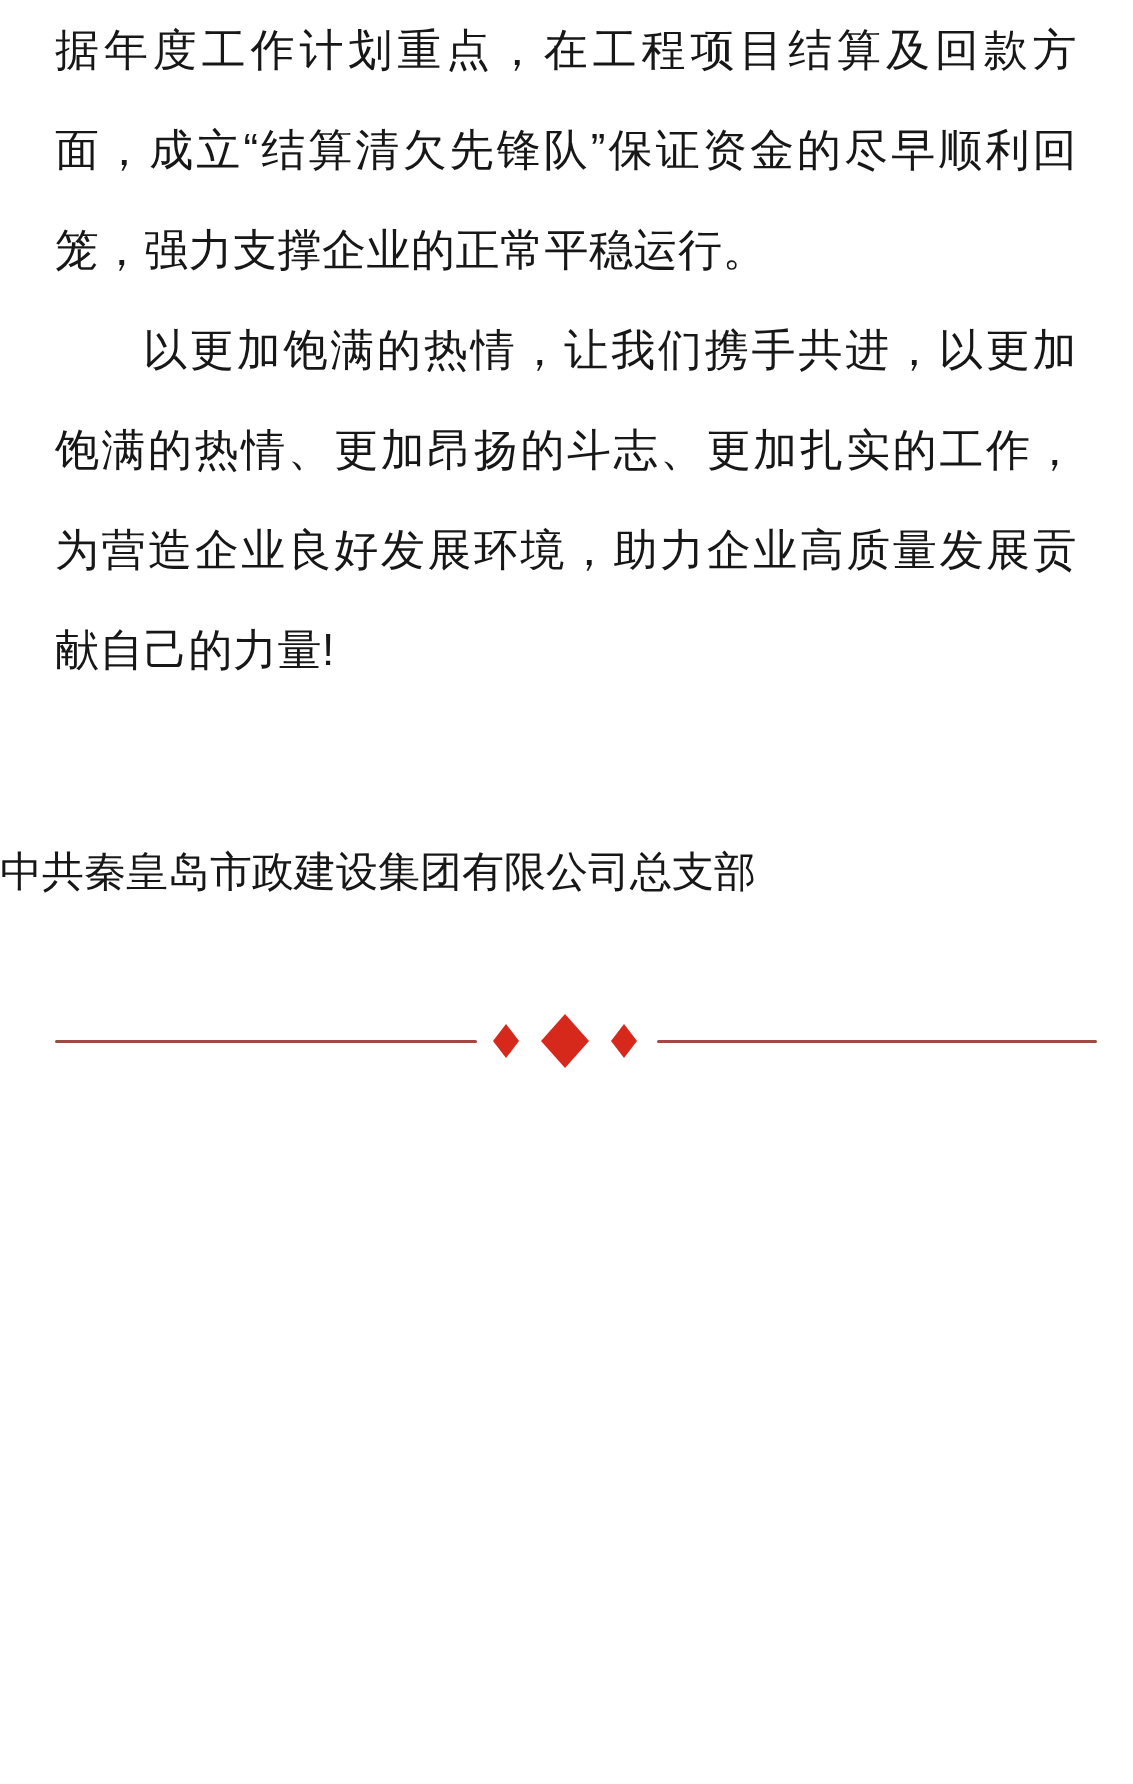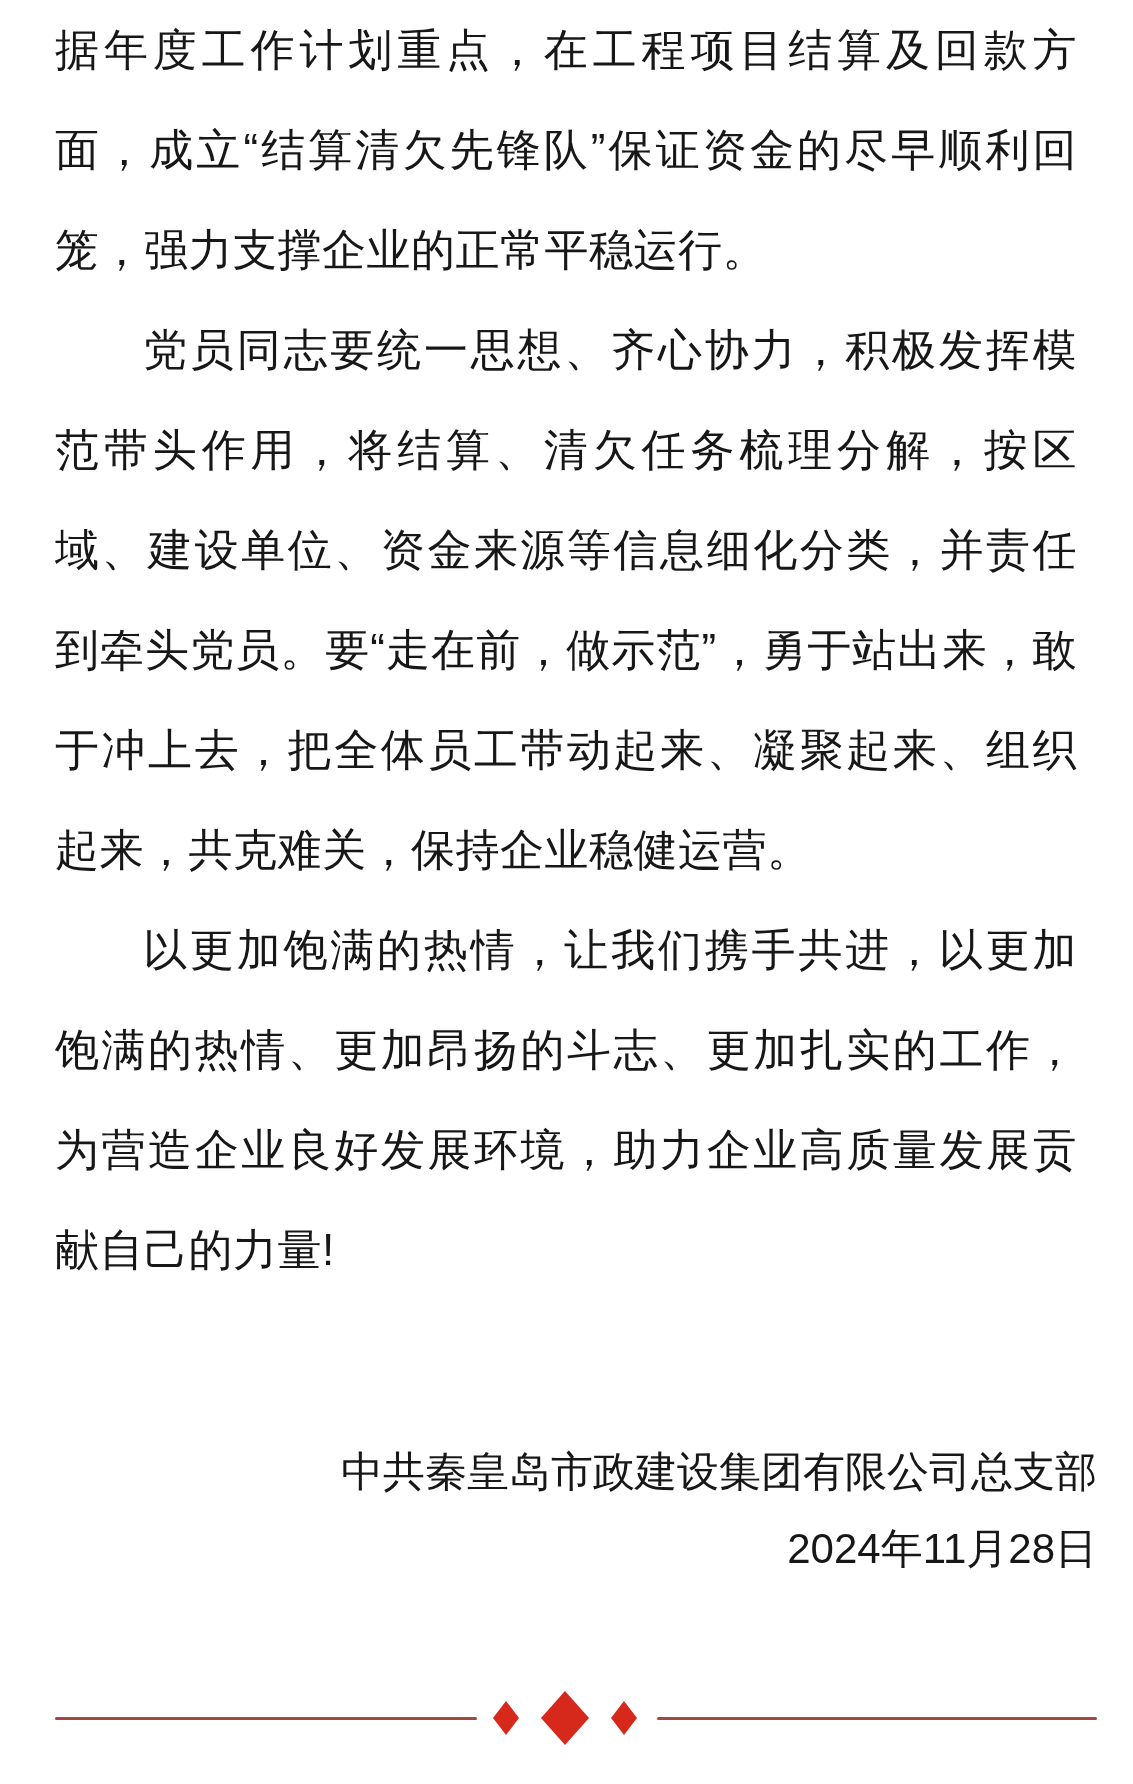--- a/index.html
+++ b/index.html
@@ -32,21 +32,20 @@
     text-justify: inter-ideograph;
     letter-spacing: 0.5px;
     word-break: break-all;
   }
   .para.indent {
     text-indent: 2em;
   }
   .signoff {
     margin-top: 133px;
     padding-right: 36px;
-    text-align: right;
     font-size: 42px;
     line-height: 77px;
     font-weight: 500;
   }
   .signoff .sig-line,
   .signoff .date-line {
     margin: 0;
   }
   .footer-divider {
     margin-top: 104px;
@@ -84,27 +83,25 @@
   .sp20 { flex: 0 0 20px; }
   .sp22 { flex: 0 0 22px; }
 </style>
 </head>
 <body>
 
 <div class="page">
 
   <div class="article">
     <p class="para">据年度工作计划重点，在工程项目结算及回款方面，成立“结算清欠先锋队”保证资金的尽早顺利回笼，强力支撑企业的正常平稳运行。</p>
-    <p class="para indent">党员同志要统一思想、齐心协力，积极发挥模范带头作用，将结算、清欠任务梳理分解，按区域、建设单位、资金来源等信息细化分类，并责任到牵头党员。要“走在前，做示范”，勇于站出来，敢于冲上去，把全体员工带动起来、凝聚起来、组织起来，共克难关，保持企业稳健运营。</p>
     <p class="para indent">以更加饱满的热情，让我们携手共进，以更加饱满的热情、更加昂扬的斗志、更加扎实的工作，为营造企业良好发展环境，助力企业高质量发展贡献自己的力量!</p>
   </div>
 
   <div class="signoff">
     <p class="sig-line">中共秦皇岛市政建设集团有限公司总支部</p>
-    <p class="date-line">2024年11月28日</p>
   </div>
 
   <div class="footer-divider">
     <div class="divider-line left" style="background: rgb(158, 74, 64);"></div>
     <div class="sp16"></div>
     <div class="diamond small" style="background: rgb(215, 40, 28);"></div>
     <div class="sp22"></div>
     <div class="diamond large" style="background: rgb(215, 40, 28);"></div>
     <div class="sp22"></div>
     <div class="diamond small" style="background: rgb(215, 40, 28);"></div>

